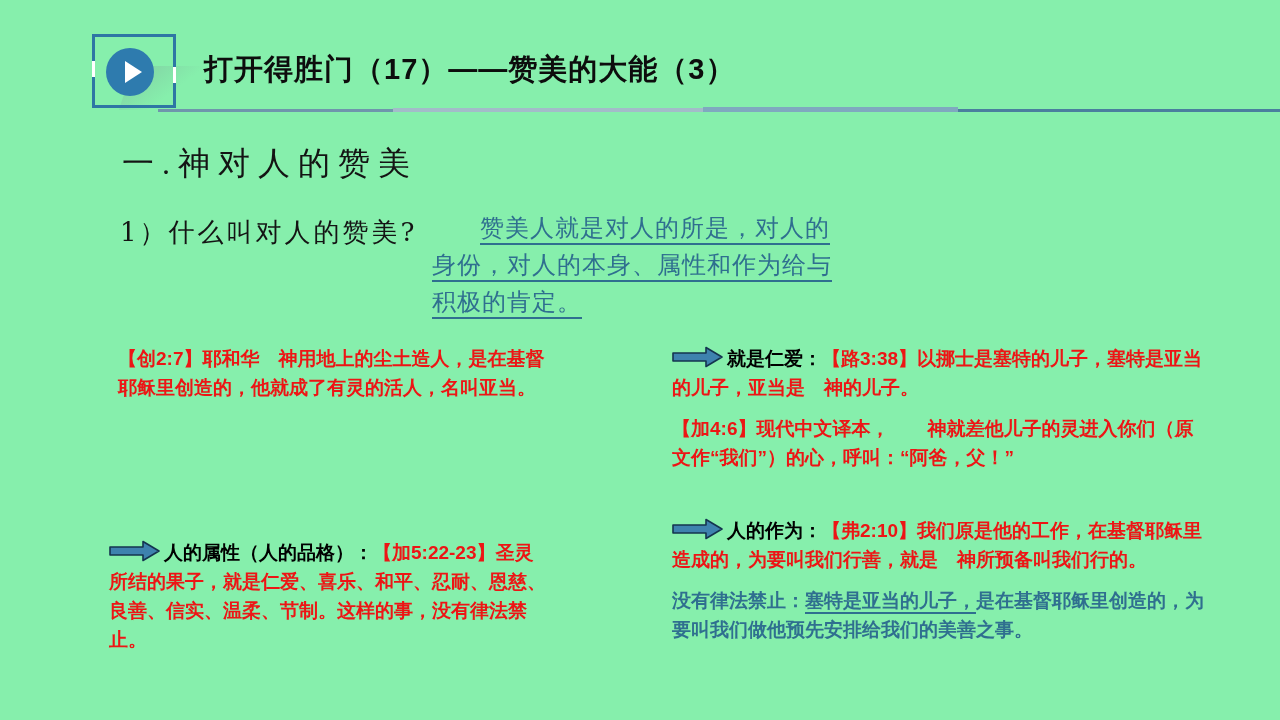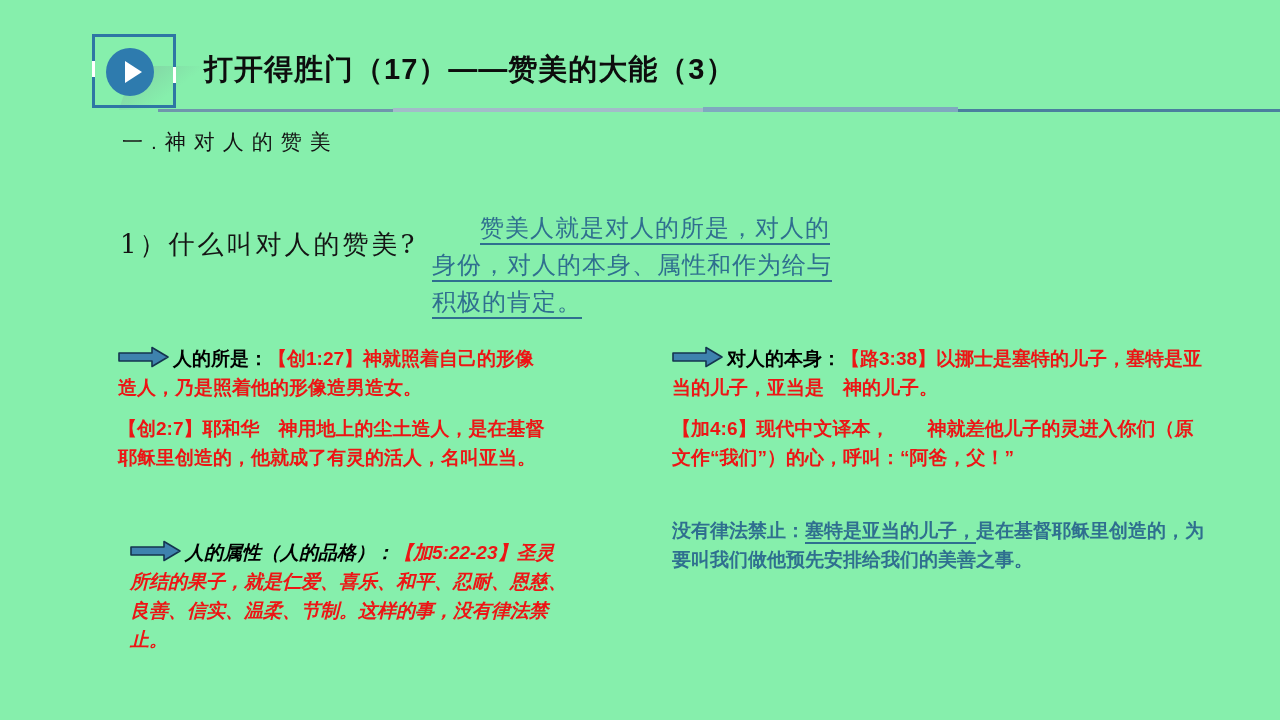--- a/index.html
+++ b/index.html
@@ -34,48 +34,48 @@
     color:#0d0d0d;letter-spacing:1px;white-space:nowrap;
   }
   
   .rule{position:absolute;background:#6e95ab;}
   .rule.s1{left:158px;top:109px;width:235px;height:3px;background:#6f96ac;}
   .rule.s2{left:393px;top:108px;width:310px;height:4px;background:#a3bcc9;}
   .rule.s3{left:703px;top:107px;width:255px;height:5px;background:#7fa9bf;}
   .rule.s4{left:958px;top:109px;width:322px;height:3px;background:#4a7f9e;}
   
   .heading{
-    position:absolute;left:122px;top:128px;
-    font-family:Liberation Sans, sans-serif;
-    font-size:21px;color:#141414;letter-spacing:8px;white-space:nowrap;
+    position:absolute;left:122px;top:142px;
+    font-family:Liberation Serif, serif;
+    font-size:32px;color:#141414;letter-spacing:8px;white-space:nowrap;
   }
   .question{
     position:absolute;left:120px;top:215px;
     font-family:"DejaVu Serif","Liberation Serif",serif;
-    font-size:26px;color:#141414;letter-spacing:3px;white-space:nowrap;margin-top:12px;
+    font-size:26px;color:#141414;letter-spacing:3px;white-space:nowrap;
   }
   .definition{
     position:absolute;left:432px;top:210px;width:410px;
     font-family:"DejaVu Serif","Liberation Serif",serif;
     font-size:24px;line-height:37px;color:#2f6f8f;letter-spacing:1px;
     text-indent:2em;
     text-decoration:underline;text-decoration-color:#2f6f8f;
     text-underline-offset:7px;text-decoration-thickness:1.5px;
   }
   
   .block{position:absolute;}
   .block p{margin:0 0 12px 0;font-size:19px;line-height:29px;font-weight:bold;}
   .lbl{color:#000000;}
   .red{color:#ed1515;}
   .teal{color:#2f6f8f;}
   .u{text-decoration:underline;text-underline-offset:5px;text-decoration-thickness:1.5px;}
   .arrow-icon{display:inline-block;width:52px;height:24px;vertical-align:-4px;margin-right:3px;}
   .b1{left:118px;top:344px;width:434px;}
   .b2{left:672px;top:344px;width:532px;}
-  .b3{left:130px;top:538px;width:438px;font-style:italic;}
+  .b3{left:109px;top:538px;width:438px;}
   .b4{left:672px;top:516px;width:545px;}
 </style>
 </head>
 <body>
 
 <div class="slide">
 
   <div class="play-shadow"></div>
   <div class="frame">
     <div class="gap-l"></div>
@@ -91,36 +91,36 @@
   <div class="rule s2"></div>
   <div class="rule s3"></div>
   <div class="rule s4"></div>
 
   <div class="heading">一.神对人的赞美</div>
   <div class="question">1）什么叫对人的赞美?</div>
 
   <div class="definition">赞美人就是对人的所是，对人的身份，对人的本身、属性和作为给与积极的肯定。</div>
 
   <div class="block b1">
-    <p><span class="arrow-icon"><svg viewBox="0 0 52 24" width="52" height="24">
-            <path d="M1 8h33V2.5L50 12 34 21.5V16H1z" fill="#3e82ae" stroke="#14344f" stroke-width="1.6" stroke-linejoin="round"></path>
-          </svg></span><span class="lbl">人的所是：</span><span class="red">【创1:27】神就照着自己的形像造人，乃是照着他的形像造男造女。</span></p>
     <p class="red">【创2:7】耶和华　神用地上的尘土造人，是在基督耶稣里创造的，他就成了有灵的活人，名叫亚当。</p>
   </div>
 
   <div class="block b2">
     <p><span class="arrow-icon"><svg viewBox="0 0 52 24" width="52" height="24">
             <path d="M1 8h33V2.5L50 12 34 21.5V16H1z" fill="#3e82ae" stroke="#14344f" stroke-width="1.6" stroke-linejoin="round"></path>
-          </svg></span><span class="lbl">对人的本身：</span><span class="red">【路3:38】以挪士是塞特的儿子，塞特是亚当的儿子，亚当是　神的儿子。</span></p>
+          </svg></span><span class="lbl">就是仁爱：</span><span class="red">【路3:38】以挪士是塞特的儿子，塞特是亚当的儿子，亚当是　神的儿子。</span></p>
     <p class="red">【加4:6】现代中文译本，　　神就差他儿子的灵进入你们（原文作“我们”）的心，呼叫：“阿爸，父！”</p>
   </div>
 
   <div class="block b3">
     <p><span class="arrow-icon"><svg viewBox="0 0 52 24" width="52" height="24">
             <path d="M1 8h33V2.5L50 12 34 21.5V16H1z" fill="#3e82ae" stroke="#14344f" stroke-width="1.6" stroke-linejoin="round"></path>
           </svg></span><span class="lbl">人的属性（人的品格）：</span><span class="red">【加5:22-23】圣灵所结的果子，就是仁爱、喜乐、和平、忍耐、恩慈、良善、信实、温柔、节制。这样的事，没有律法禁止。</span></p>
   </div>
 
   <div class="block b4">
+    <p><span class="arrow-icon"><svg viewBox="0 0 52 24" width="52" height="24">
+            <path d="M1 8h33V2.5L50 12 34 21.5V16H1z" fill="#3e82ae" stroke="#14344f" stroke-width="1.6" stroke-linejoin="round"></path>
+          </svg></span><span class="lbl">人的作为：</span><span class="red">【弗2:10】我们原是他的工作，在基督耶稣里造成的，为要叫我们行善，就是　神所预备叫我们行的。</span></p>
     <p class="teal"><span>没有律法禁止：</span><span class="u">塞特是亚当的儿子，</span><span>是在基督耶稣里创造的，为要叫我们做他预先安排给我们的美善之事。</span></p>
   </div>
 
 </div>
 
 </body></html>

